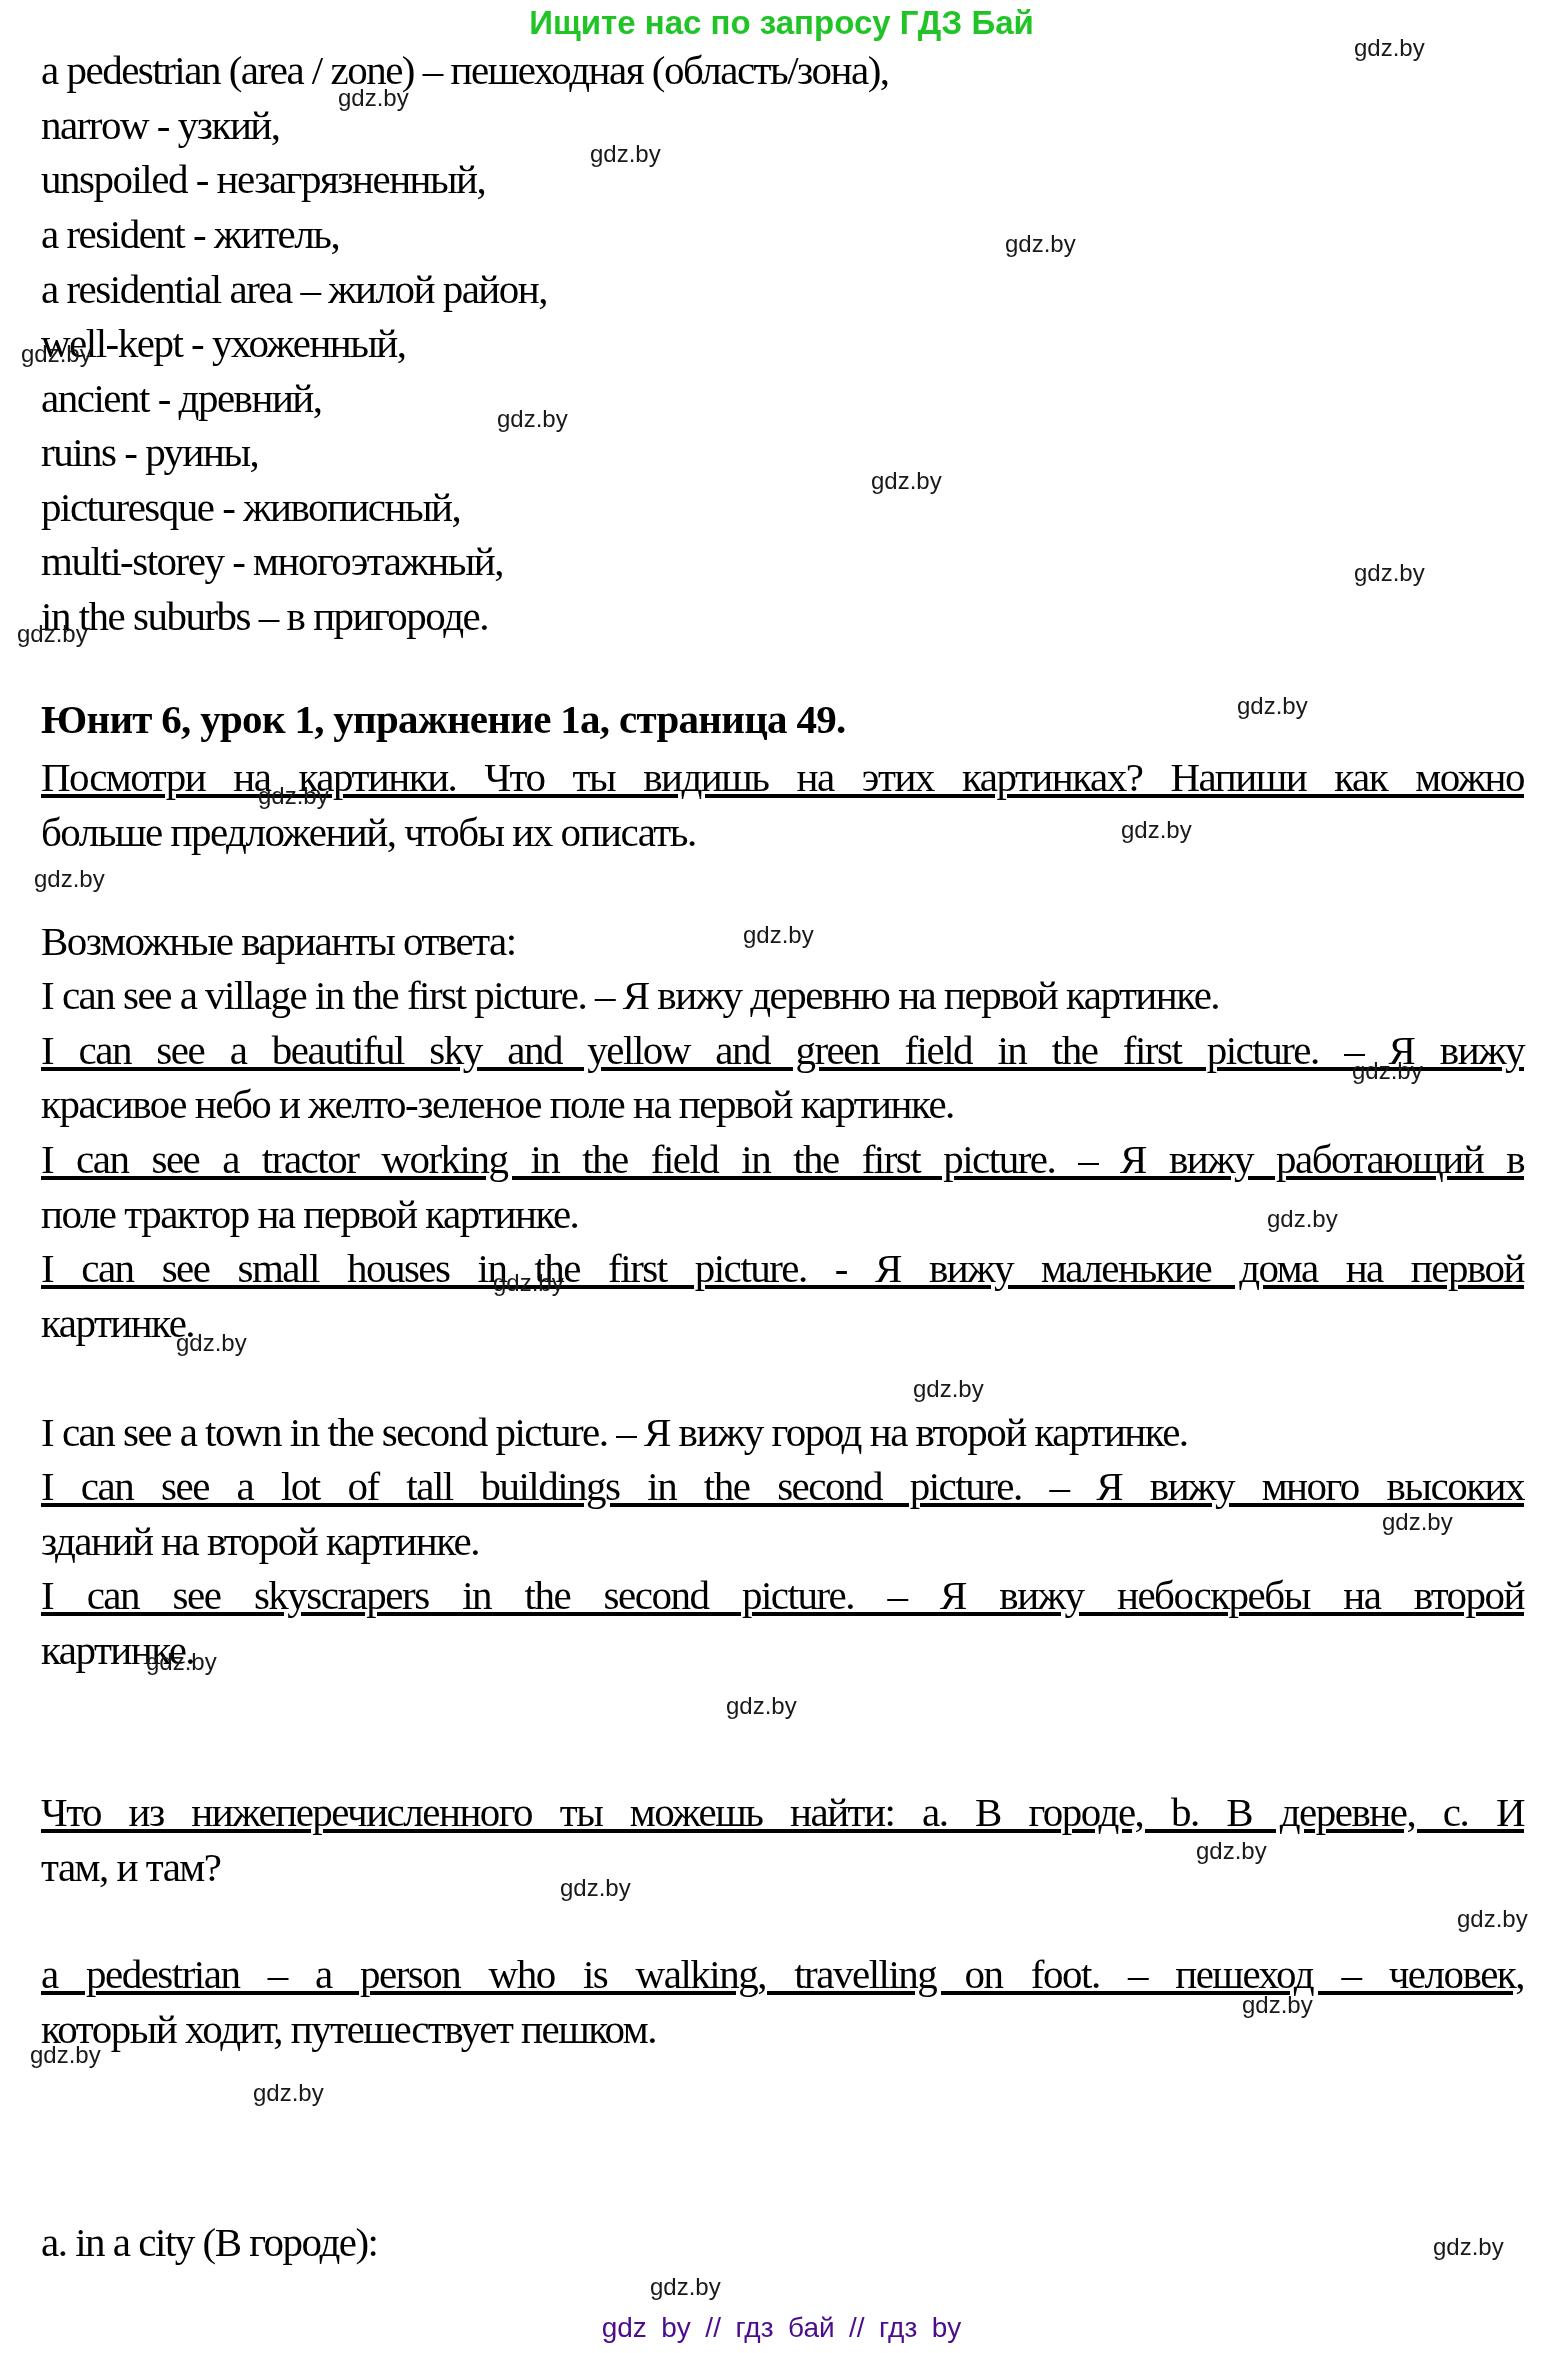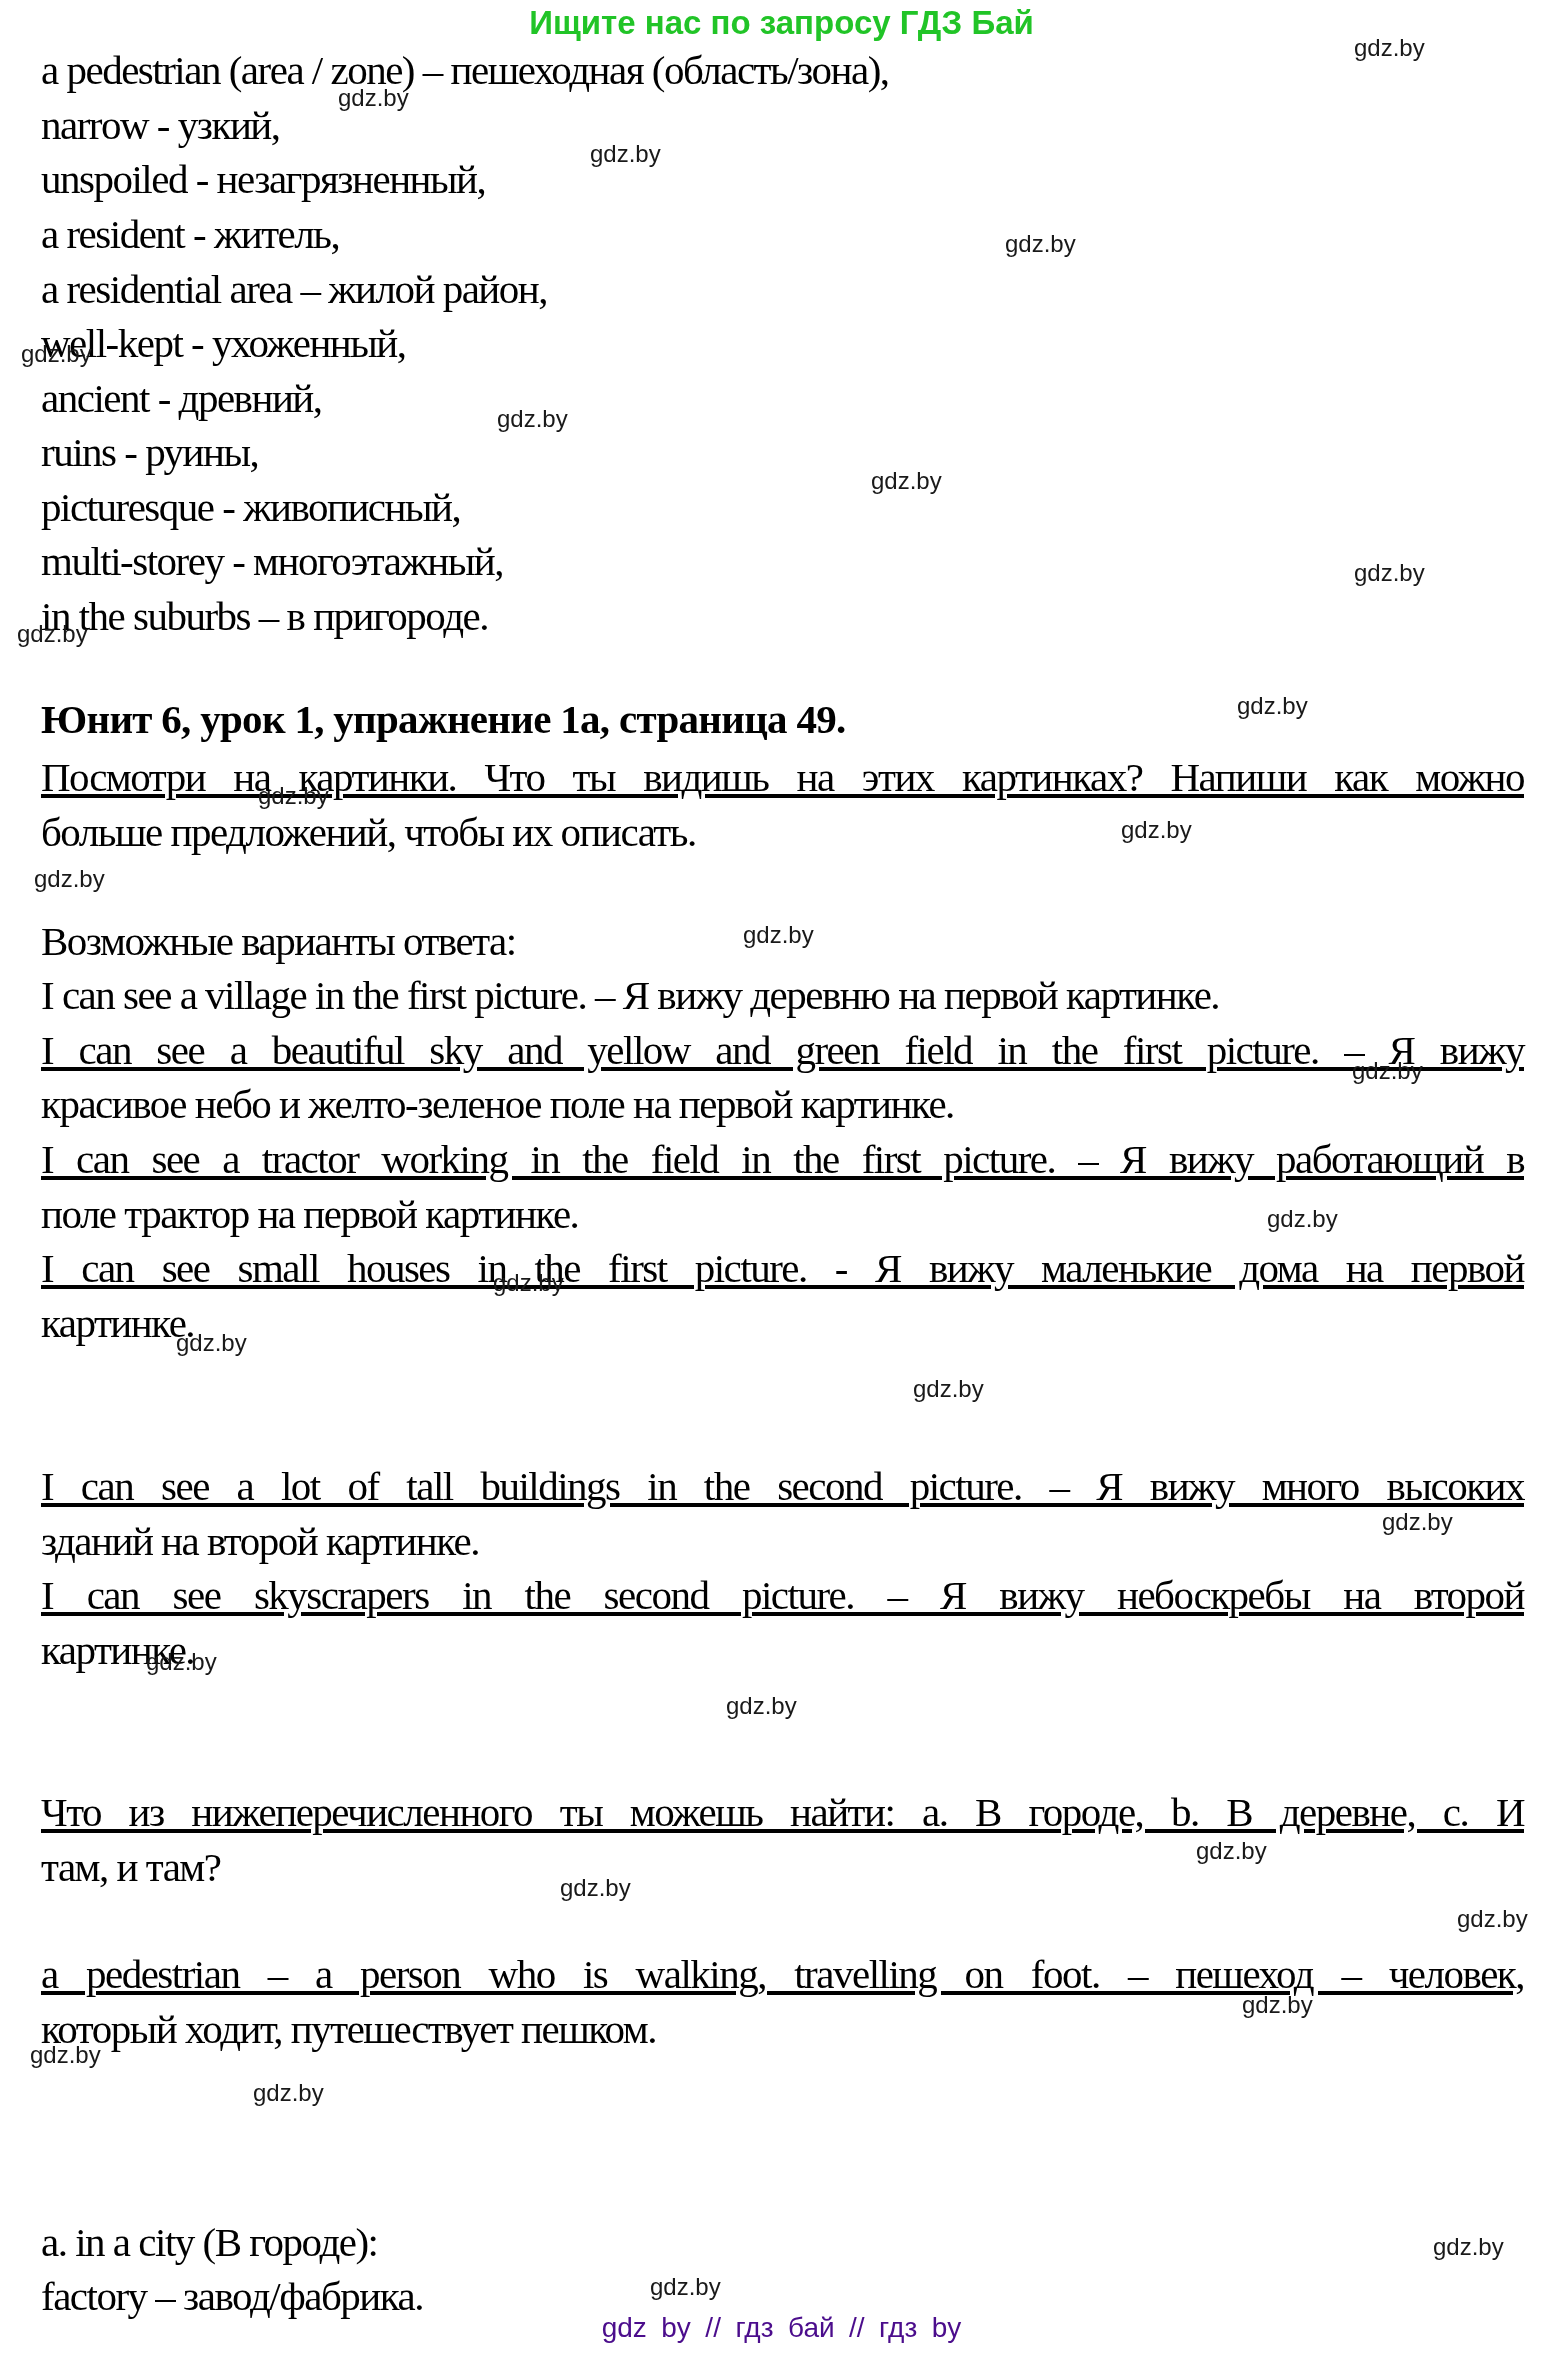--- a/index.html
+++ b/index.html
@@ -81,34 +81,34 @@
   <div class="line" style="top:917px">Возможные варианты ответа:</div>
 
   <div class="line" style="top:971px">I can see a village in the first picture. – Я вижу деревню на первой картинке.</div>
   <div class="line just" style="top:1026px">I can see a beautiful sky and yellow and green field in the first picture. – Я вижу</div>
   <div class="line" style="top:1080px">красивое небо и желто-зеленое поле на первой картинке.</div>
   <div class="line" style="top:1190px">поле трактор на первой картинке.</div>
   <div class="line just" style="top:1135px">I can see a tractor working in the field in the first picture. – Я вижу работающий в</div>
   <div class="line just" style="top:1244px">I can see small houses in the first picture. - Я вижу маленькие дома на первой</div>
   <div class="line" style="top:1299px">картинке.</div>
 
+  <div class="line" style="top:1408px">I can see a town in the second picture. – Я вижу город на второй картинке.</div>
   <div class="line just" style="top:1462px">I can see a lot of tall buildings in the second picture. – Я вижу много высоких</div>
   <div class="line" style="top:1517px">зданий на второй картинке.</div>
   <div class="line just" style="top:1571px">I can see skyscrapers in the second picture. – Я вижу небоскребы на второй</div>
   <div class="line" style="top:1626px">картинке.</div>
 
   <div class="line just" style="top:1788px">Что из нижеперечисленного ты можешь найти: a. В городе, b. В деревне, c. И</div>
   <div class="line" style="top:1843px">там, и там?</div>
 
   <div class="line just" style="top:1950px">a pedestrian – a person who is walking, travelling on foot. – пешеход – человек,</div>
   <div class="line" style="top:2005px">который ходит, путешествует пешком.</div>
 
 
   <div class="line" style="top:2218px">a. in a city (В городе):</div>
-  <div class="line" style="top:2272px">factory – завод/фабрика.</div>
 
   <span class="wm" style="left:1354px; top:34px">gdz.by</span>
   <span class="wm" style="left:338px;  top:84px">gdz.by</span>
   <span class="wm" style="left:590px;  top:140px">gdz.by</span>
   <span class="wm" style="left:1005px; top:230px">gdz.by</span>
   <span class="wm" style="left:21px;   top:340px">gdz.by</span>
   <span class="wm" style="left:497px;  top:405px">gdz.by</span>
   <span class="wm" style="left:871px; top:467px">gdz.by</span>
   <span class="wm" style="left:1354px; top:559px">gdz.by</span>
   <span class="wm" style="left:17px;   top:620px">gdz.by</span>

